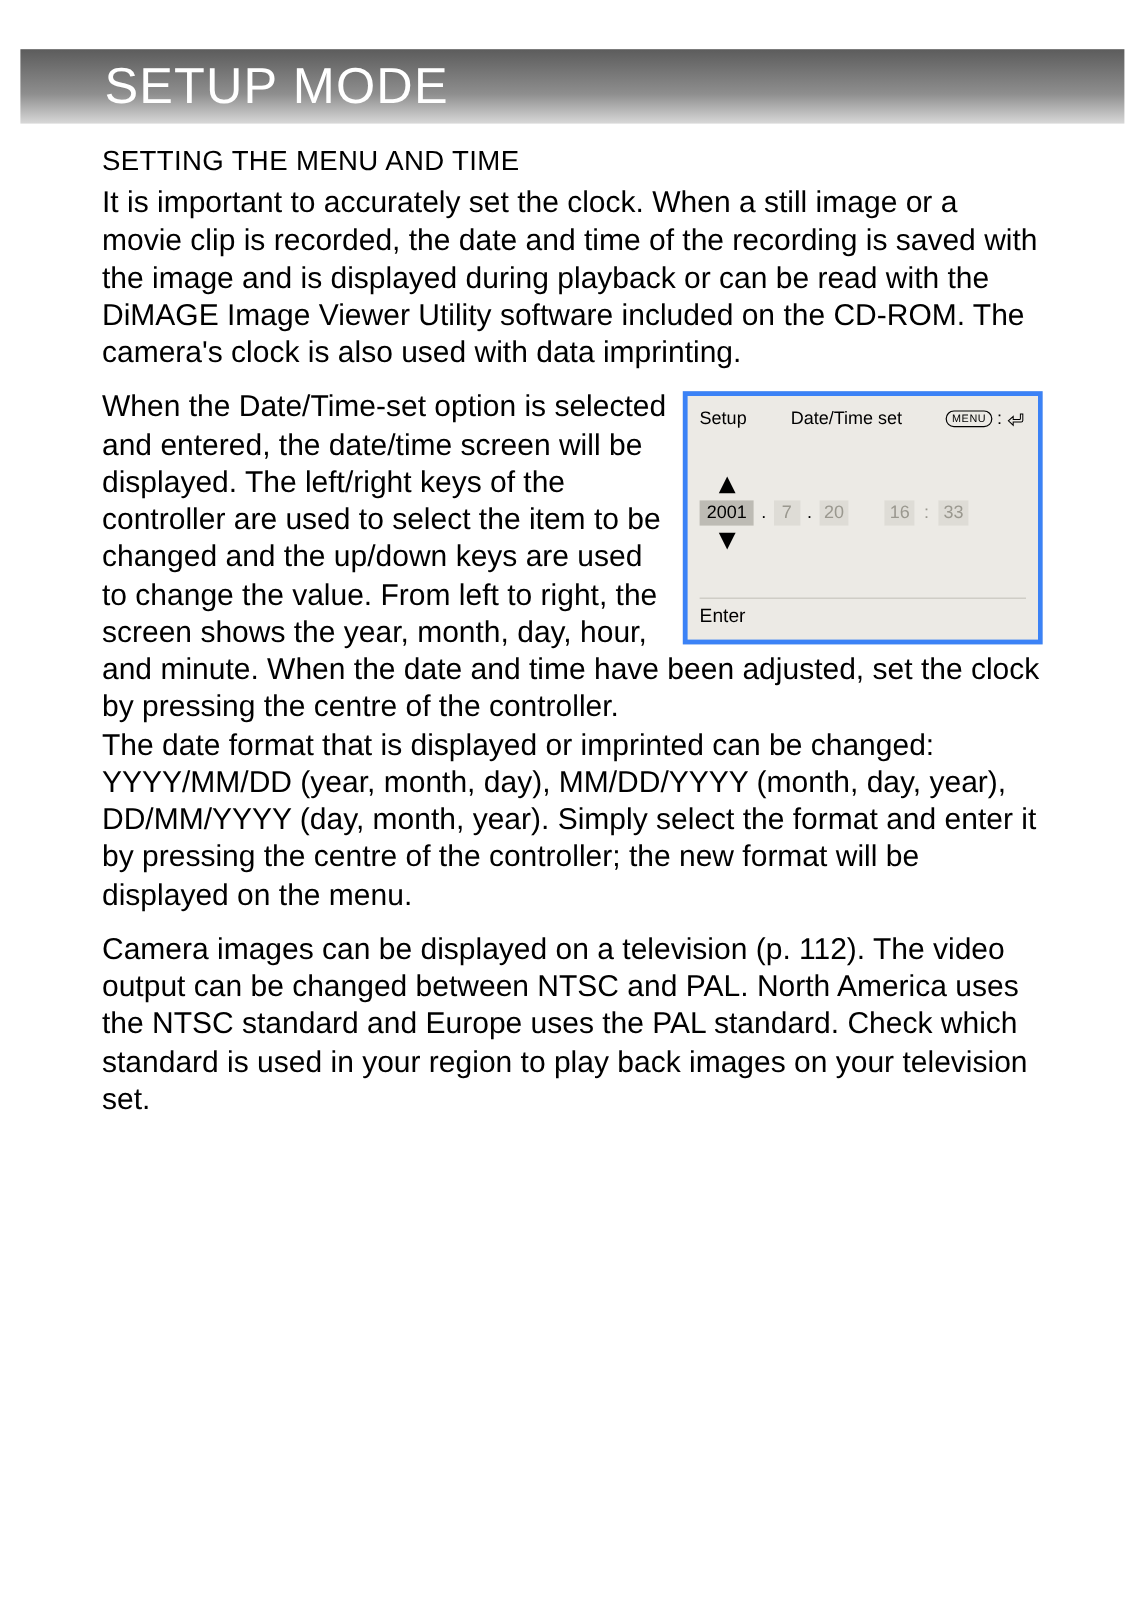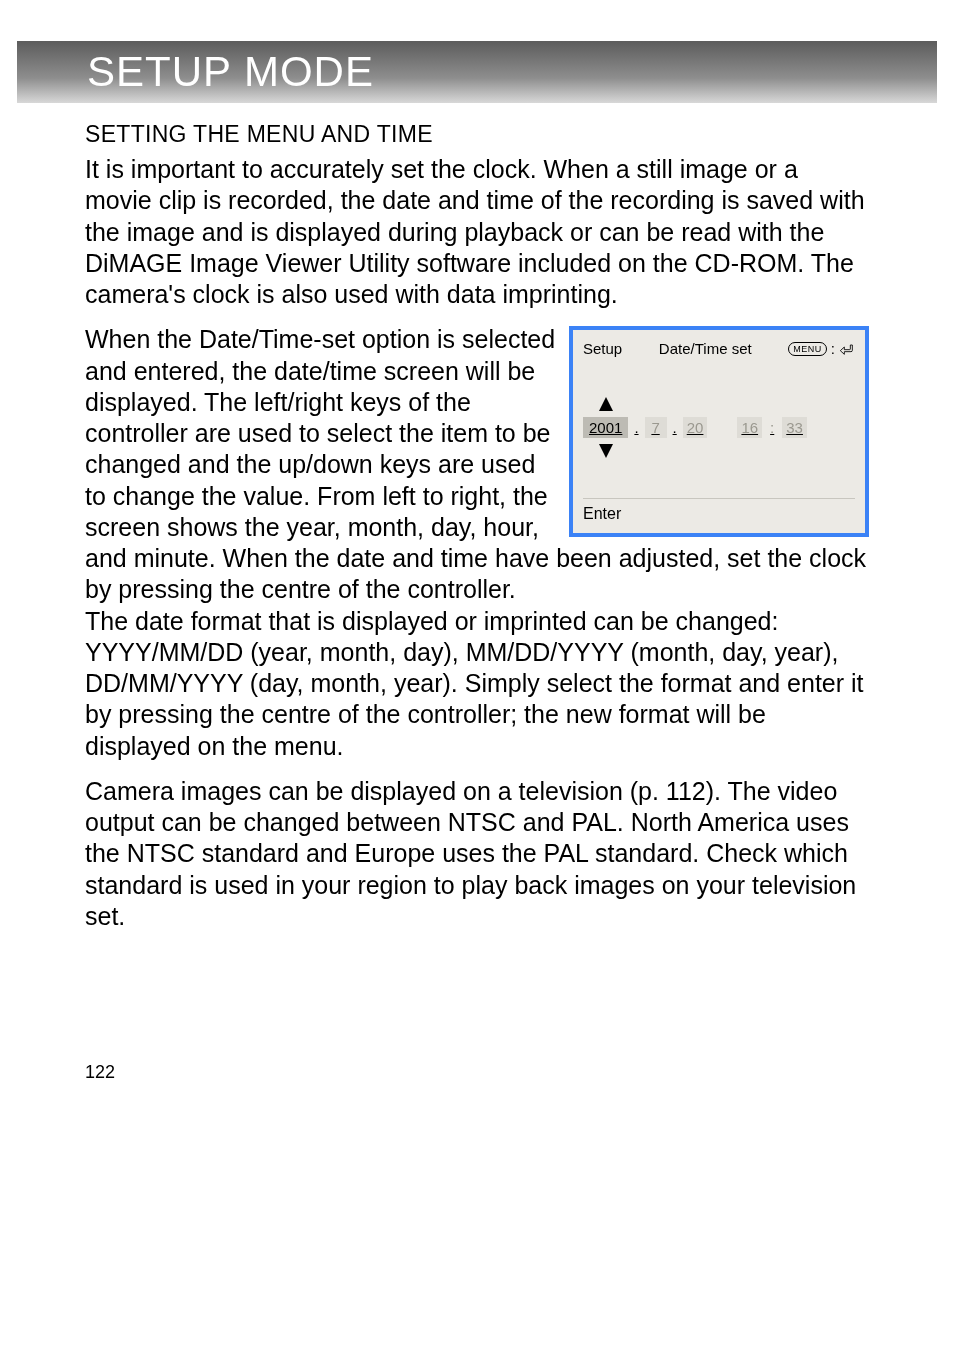--- a/index.html
+++ b/index.html
@@ -34,21 +34,21 @@
   .lcd-setup { }
   .lcd-title { }
   .lcd-menu-back { display: inline-flex; align-items: center; gap: 4px; }
   .menu-pill {
     display: inline-flex; align-items: center; justify-content: center;
     border: 1px solid #000; border-radius: 9px; font-size: 9px; padding: 1px 4px; letter-spacing: 0.5px;
   }
   .back-arrow-svg { width: 16px; height: 14px; }
   .datetime-row {
     display: flex; align-items: center; gap: 6px;
-    margin-top: 40px; font-size: 15px; text-decoration: underline;
+    margin-top: 40px; font-size: 15px;
   }
   .dt-cell { padding: 2px 4px; min-width: 22px; text-align: center; }
   .dt-year { background: #bdbbb4; color: #000; font-weight: 400; padding: 2px 6px; }
   .dt-dim { background: #dedcd6; color: #9a988f; }
   .dt-dot { color: #000; }
   .dt-gap { width: 18px; }
   .dt-colon { color: #9a988f; padding: 0 2px; }
   .tri { width: 0; height: 0; border-left: 7px solid transparent; border-right: 7px solid transparent; }
   .tri-up { border-bottom: 14px solid #000; }
   .tri-down { border-top: 14px solid #000; }
@@ -108,14 +108,13 @@
       </div>
 
       <p class="wrap-text">When the Date/Time-set option is selected and entered, the date/time screen will be displayed. The left/right keys of the controller are used to select the item to be changed and the up/down keys are used to change the value. From left to right, the screen shows the year, month, day, hour, and minute. When the date and time have been adjusted, set the clock by pressing the centre of the controller.</p>
     </div>
 
     <p class="body-p">The date format that is displayed or imprinted can be changed: YYYY/MM/DD (year, month, day), MM/DD/YYYY (month, day, year), DD/MM/YYYY (day, month, year). Simply select the format and enter it by pressing the centre of the controller; the new format will be displayed on the menu.</p>
 
     <p class="body-p">Camera images can be displayed on a television (p. 112). The video output can be changed between NTSC and PAL. North America uses the NTSC standard and Europe uses the PAL standard. Check which standard is used in your region to play back images on your television set.</p>
   </div>
 
-  <div class="pg-num">122</div>
 </div>
 
 </body></html>

